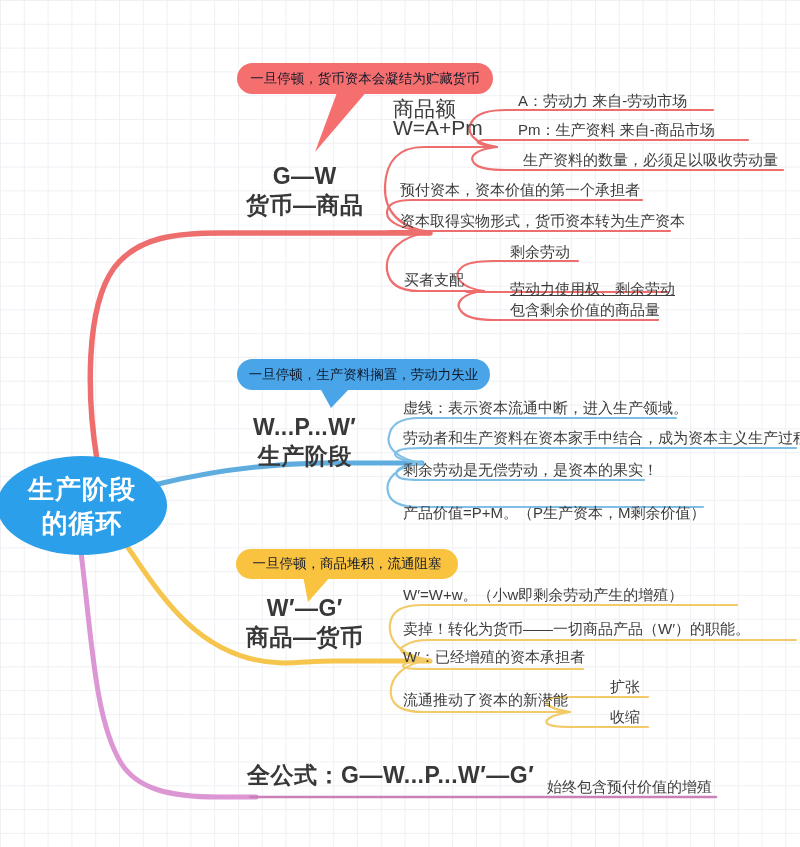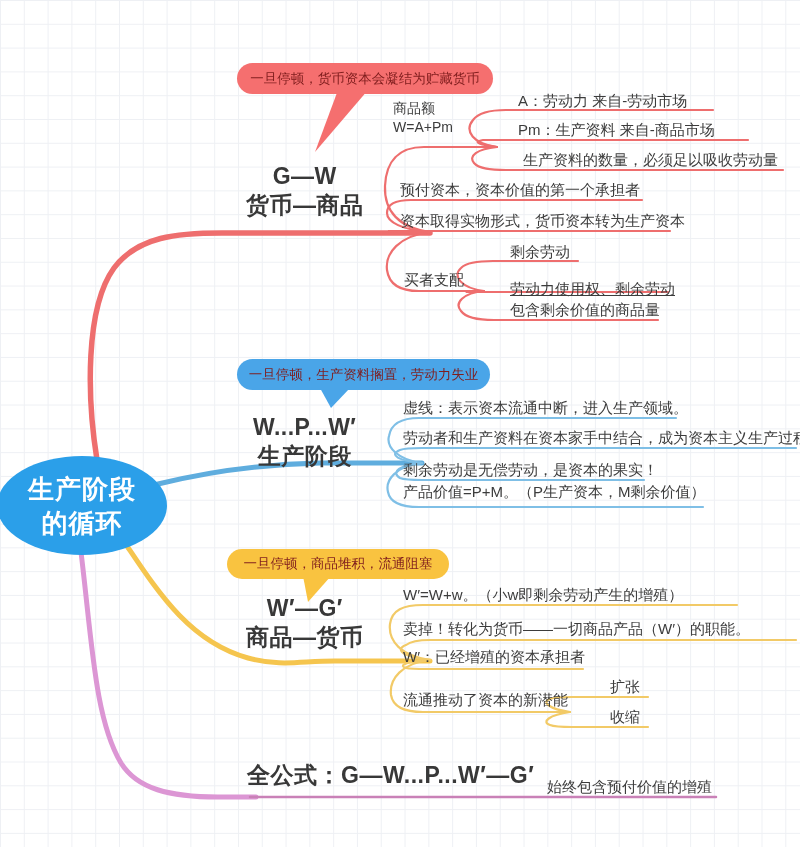--- a/index.html
+++ b/index.html
@@ -6,24 +6,24 @@
   body{font-family:"Liberation Sans","DejaVu Sans",sans-serif;background:#fff;}
   #canvas{
     position:relative;width:800px;height:847px;overflow:hidden;background:#fff;
     background-image:linear-gradient(#eef0f4 1px,transparent 1px),
                      linear-gradient(90deg,#eef0f4 1px,transparent 1px);
     background-size:23.8px 23.8px;
   }
   #lines{position:absolute;left:0;top:0;}
   .abs{position:absolute;}
   .leaf{font-size:15px;line-height:18px;color:#3c3c3c;white-space:nowrap;}
-  .leaf2{font-size:14px;line-height:19px;color:#3c3c3c;white-space:nowrap;}
+  .leaf2{font-size:21px;line-height:19px;color:#3c3c3c;white-space:nowrap;}
   .label{font-size:23px;line-height:29px;font-weight:bold;color:#383838;white-space:nowrap;letter-spacing:.5px;text-align:center;}
   .pill{
-    height:31px;border-radius:16px;color:#7f1d1d;font-size:13.5px;
+    height:31px;border-radius:16px;color:#0f172a;font-size:13.5px;
     display:flex;align-items:center;justify-content:center;white-space:nowrap;
   }
   .root-node{
     width:170px;height:99px;border-radius:50%;
     display:flex;flex-direction:column;align-items:center;justify-content:center;
     color:#fff;font-size:26px;line-height:34px;font-weight:bold;letter-spacing:1px;
   }
 </style>
 </head>
 <body>
@@ -104,23 +104,23 @@
   <div class="abs pill" style="left:237px;top:359px;width:253px;background:#4aa5e8;">一旦停顿，生产资料搁置，劳动力失业</div>
 
   <div class="abs label" style="left:246px;top:413px;margin-left:7px;">
     <div>W...P...W′</div>
     <div>生产阶段</div>
   </div>
 
   <div class="abs leaf" style="left:403px;top:399px;">虚线：表示资本流通中断，进入生产领域。</div>
   <div class="abs leaf" style="left:403px;top:429px;">劳动者和生产资料在资本家手中结合，成为资本主义生产过程！</div>
   <div class="abs leaf" style="left:403px;top:461px;">剩余劳动是无偿劳动，是资本的果实！</div>
-  <div class="abs leaf" style="left:403px;top:483px;">产品价值=P+M。（P生产资本，M剩余价值）</div>
+  <div class="abs leaf" style="left:403px;top:504px;">产品价值=P+M。（P生产资本，M剩余价值）</div>
 
-  <div class="abs pill" style="left:227px;top:549px;width:222px;height:30px;background:#f9c340;">一旦停顿，商品堆积，流通阻塞</div>
+  <div class="abs pill" style="left:236px;top:549px;width:222px;height:30px;background:#f9c340;">一旦停顿，商品堆积，流通阻塞</div>
 
   <div class="abs label" style="left:246px;top:594px;">
     <div>W′—G′</div>
     <div>商品—货币</div>
   </div>
 
   <div class="abs leaf" style="left:403px;top:586px;">W′=W+w。（小w即剩余劳动产生的增殖）</div>
   <div class="abs leaf" style="left:403px;top:620px;">卖掉！转化为货币——一切商品产品（W′）的职能。</div>
   <div class="abs leaf" style="left:403px;top:648px;">W′：已经增殖的资本承担者</div>
   <div class="abs leaf" style="left:403px;top:691px;">流通推动了资本的新潜能</div>

